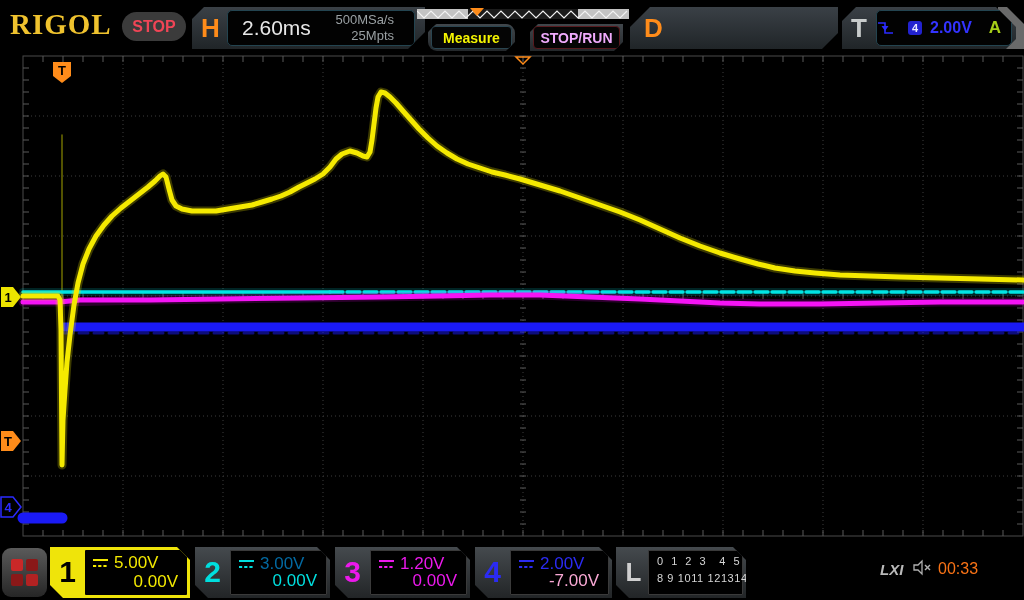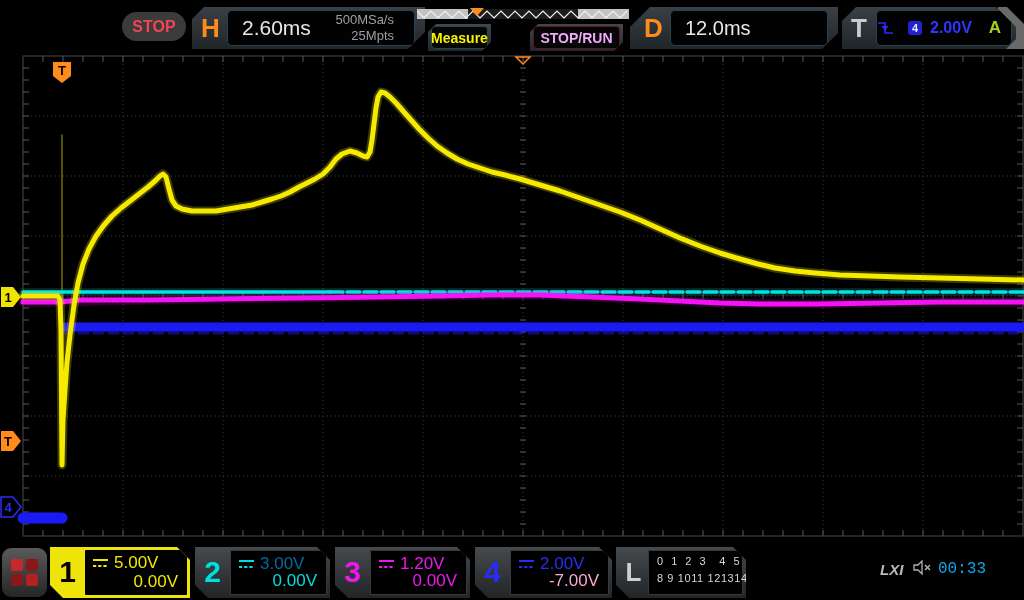--- a/index.html
+++ b/index.html
@@ -13,21 +13,21 @@
         border-radius:15px;color:#f04556;font-weight:bold;font-size:16px;text-align:center;line-height:29px;}
   .panel{position:absolute;top:7px;height:42px;background:linear-gradient(#3a4046,#202528);}
   .panel .plabel{position:absolute;top:50%;transform:translateY(-50%);font-weight:bold;font-size:26px;}
   .inner{position:absolute;background:#020202;border:1px solid #234450;border-radius:5px;}
   #h-panel{left:192px;width:233px;clip-path:polygon(12px 0,100% 0,100% calc(100% - 17px),calc(100% - 17px) 100%,0 100%,0 12px);}
   #h-panel .plabel{left:9px;color:#ff8c1a;}
   #h-inner{left:35px;top:3px;right:10px;bottom:3px;display:flex;align-items:center;}
   .timebase{font-size:21px;color:#e8e8e8;padding-left:14px;flex:1;}
   .ratecol{text-align:right;font-size:13px;color:#9aa0a3;line-height:16px;padding-right:20px;}
   #membar{position:absolute;left:417px;top:8px;}
-  #measure-btn{left:428px;width:63px;}
+  #measure-btn{left:428px;width:87px;border-radius:9px;}
   #stoprun-btn{left:530px;width:93px;}
   .btn{position:absolute;top:24px;height:27px;background:linear-gradient(#41474c,#24282b);
        clip-path:polygon(8px 0,100% 0,100% calc(100% - 9px),calc(100% - 9px) 100%,0 100%,0 8px);}
   .btn .binner{position:absolute;inset:2px 3px;background:#050505;border-radius:4px;
        display:flex;align-items:center;justify-content:center;font-weight:bold;font-size:14px;}
   #measure-btn .binner{border:1px solid #2a4550;color:#f4f400;}
   #stoprun-btn .binner{border:1px solid #581a1e;color:#f0abfc;}
   #d-panel{left:630px;width:208px;clip-path:polygon(20px 0,100% 0,100% calc(100% - 16px),calc(100% - 16px) 100%,0 100%,0 20px);}
   #d-panel .plabel{left:14px;color:#ff8c1a;}
   #d-inner{left:40px;top:3px;right:10px;bottom:3px;display:flex;align-items:center;}
@@ -63,21 +63,21 @@
   #ch1 .num{color:#000;}
   #ch2{left:195px;width:135px;} #ch3{left:335px;width:135px;} #ch4{left:475px;width:137px;}
   #lblock{left:616px;width:130px;}
   #lblock .num{font-size:26px;color:#cfcfcf;}
   #lblock .cinner{left:32px;}
   .drow{position:absolute;left:8px;font-size:11px;color:#d6d6d6;white-space:pre;}
   #drow1{top:4px;letter-spacing:2.5px;}
   #drow2{top:21px;letter-spacing:0.6px;}
   #lxi{position:absolute;left:880px;top:16px;font-weight:bold;font-style:italic;font-size:15px;color:#b9b9b9;}
   #mute{position:absolute;left:913px;top:14px;}
-  #clock{position:absolute;left:938px;top:15px;font-size:16px;color:#0ea5e9;font-family:Liberation Mono, monospace;}
+  #clock{position:absolute;left:938px;top:15px;font-size:16px;color:#f97316;}
   
   #display-svg{position:absolute;left:0;top:0;z-index:1;}
 </style>
 </head>
 <body>
 
 <div id="scope">
 
   <svg id="display-svg" width="1024" height="600">
       <g>
@@ -389,20 +389,21 @@
         <polygon points="1,431 13,431 21,441 13,451 1,451" fill="#ff8c1a" stroke="none" stroke-width="1.5"></polygon>
         <text x="8" y="446" text-anchor="middle" font-size="13" font-weight="bold" fill="#000000" font-family="&quot;Liberation Sans&quot;,sans-serif">T</text>
       </g>
       <g>
         <polygon points="1,497 13,497 21,507 13,517 1,517" fill="#000000" stroke="#2b2bff" stroke-width="1.5"></polygon>
         <text x="8" y="512" text-anchor="middle" font-size="13" font-weight="bold" fill="#2b2bff" font-family="&quot;Liberation Sans&quot;,sans-serif">4</text>
       </g>
     </svg>
 
   <div id="topbar">
+    <div class="logo">RIGOL</div>
     <div class="stop-badge">STOP</div>
 
     <div class="panel" id="h-panel">
       <span class="plabel">H</span>
       <div class="inner" id="h-inner">
         <span class="timebase">2.60ms</span>
         <span class="ratecol">
           <span>500MSa/s</span><br>
           <span>25Mpts</span>
         </span>
@@ -419,23 +420,20 @@
 
     <div class="btn" id="measure-btn">
       <div class="binner">Measure</div>
     </div>
     <div class="btn" id="stoprun-btn">
       <div class="binner">STOP/RUN</div>
     </div>
 
     <div class="panel" id="d-panel">
       <span class="plabel">D</span>
-      <div class="inner" id="d-inner">
-        <span class="delayval">12.0ms</span>
-      </div>
     </div>
 
     <div id="t-gray"></div>
     <div id="t-gray-mask"></div>
     <div class="panel" id="t-panel">
       <span class="plabel">T</span>
       <div class="inner" id="t-inner">
         <svg width="17" height="14" viewBox="0 0 17 14">
           <path d="M1 2 H8 V12 H16" fill="none" stroke="#2b2bff" stroke-width="1.6"></path>
           <polygon points="4.5,5 11.5,5 8,10" fill="#2b2bff"></polygon>

